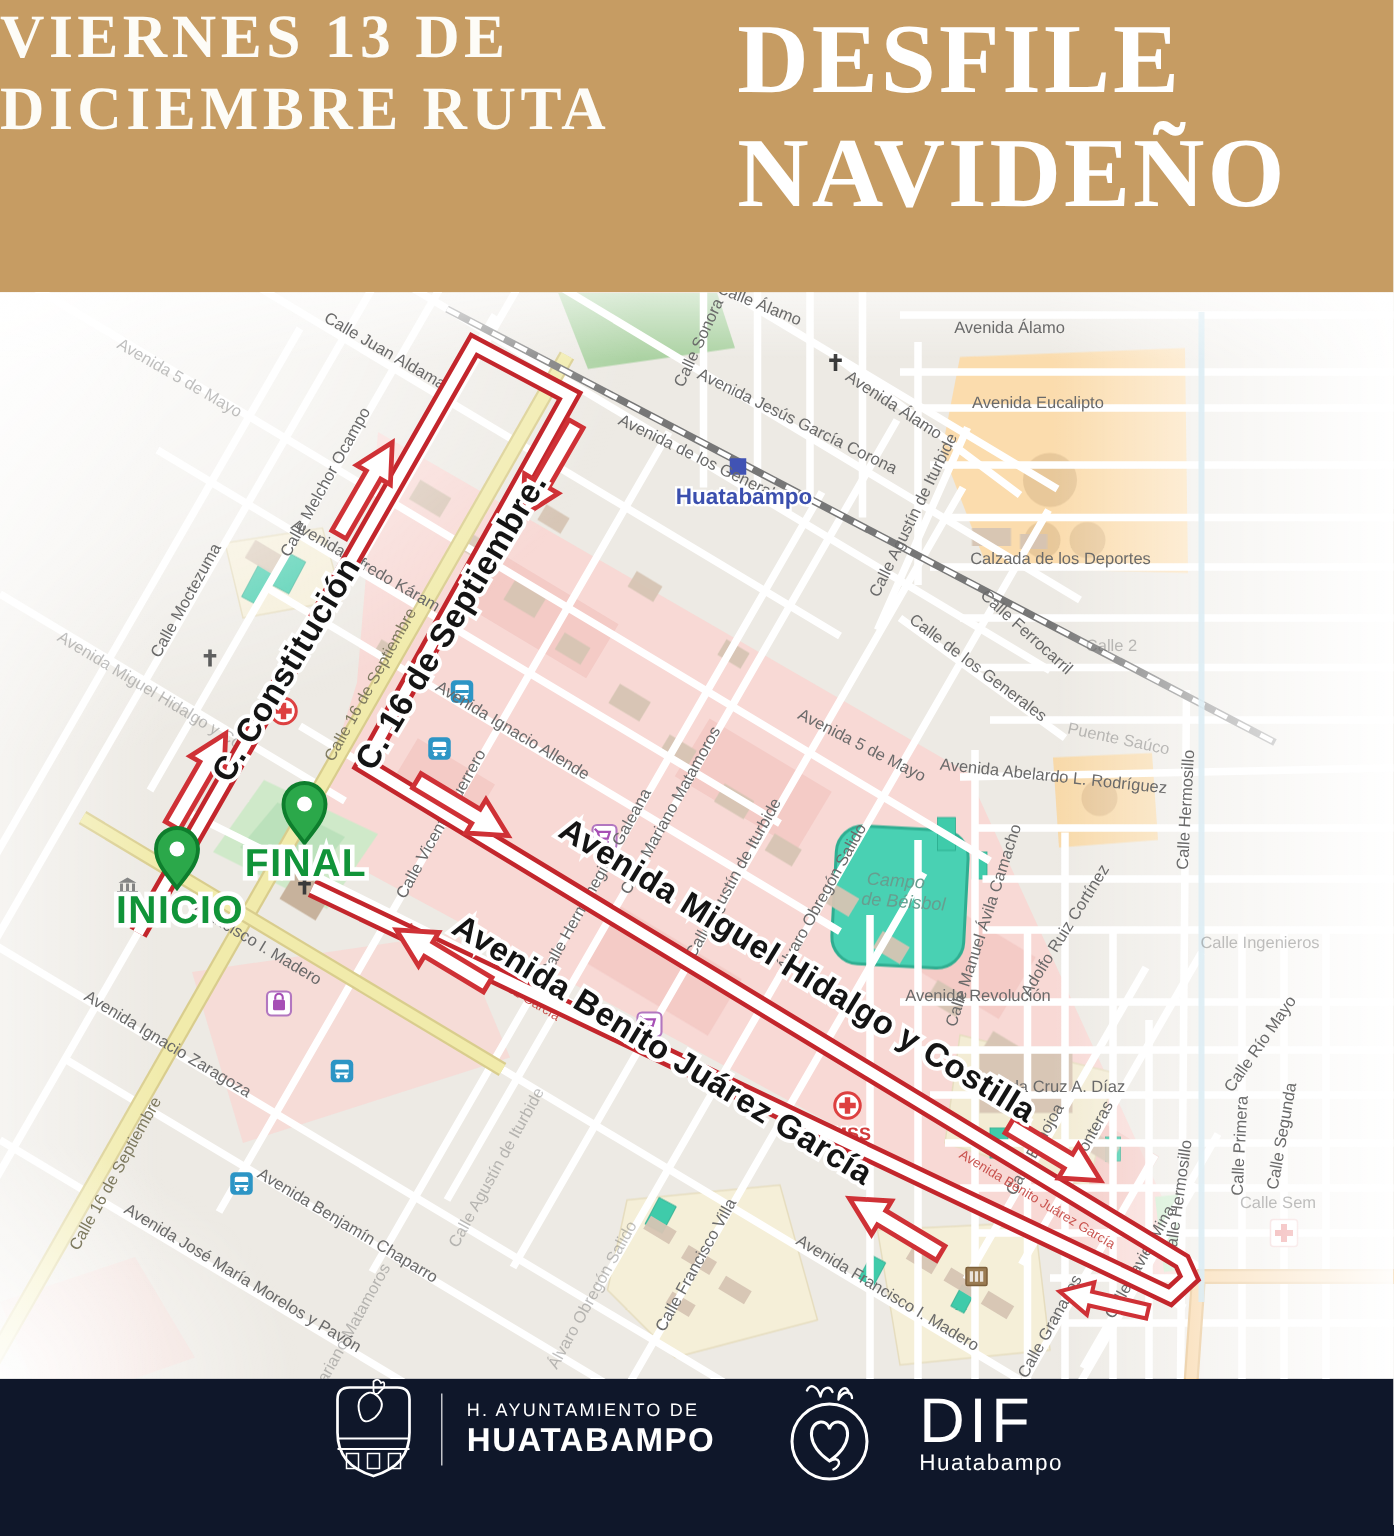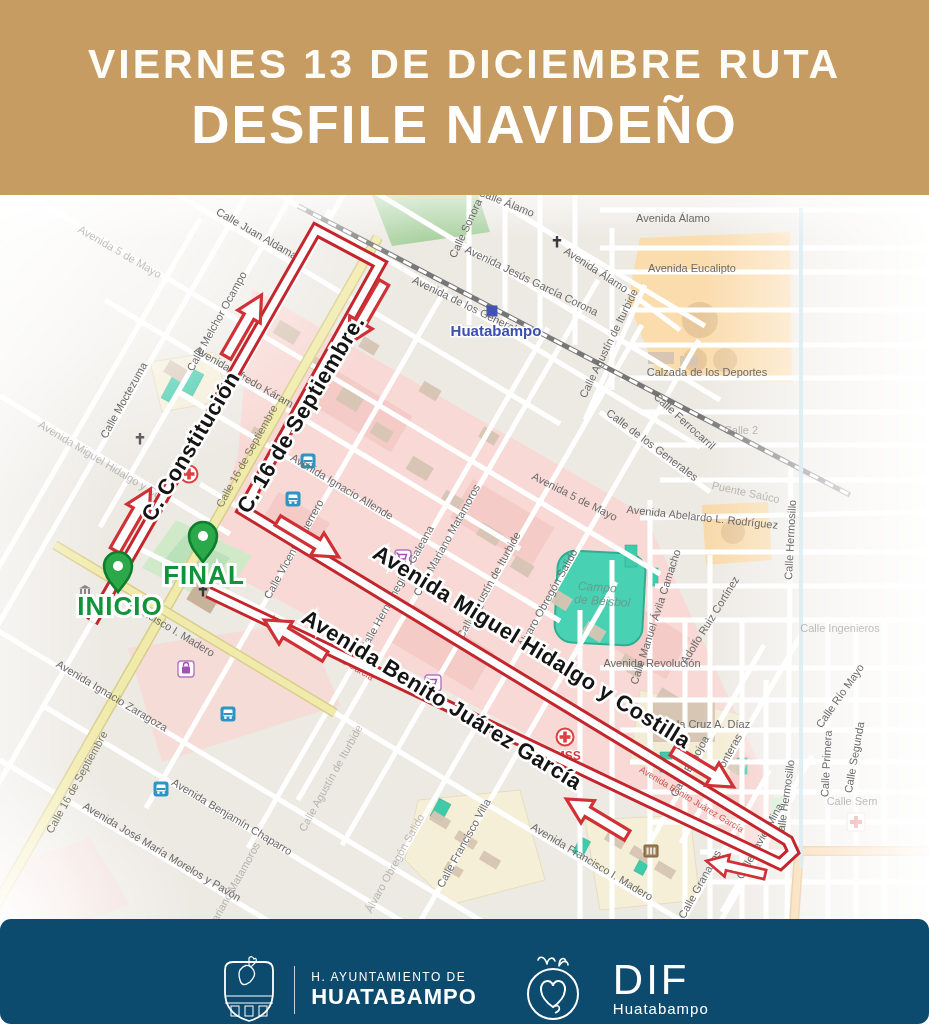--- a/index.html
+++ b/index.html
@@ -1,36 +1,36 @@
 <!DOCTYPE html>
 <html><head>
 <meta charset="utf-8">
 <style>
   html,body{margin:0;padding:0;}
   body{width:929px;height:1024px;overflow:hidden;background:#fff;font-family:"Liberation Sans",sans-serif;}
-  .header{height:195px;background:#c69c63;display:flex;flex-direction:column;align-items:center;justify-content:center;gap:4px;}
+  .header{height:195px;background:#c69c63;display:flex;justify-content:center;gap:4px;font-family:Liberation Serif, serif;}
   .header .line1{color:#fdfcf7;font-size:41px;font-weight:bold;letter-spacing:3px;}
-  .header .line2{color:#ffffff;font-size:53px;font-weight:bold;letter-spacing:2px;margin-top:2px;}
+  .header .line2{color:#ffffff;font-size:66px;font-weight:bold;letter-spacing:2px;margin-top:2px;}
   .map{width:929px;height:724px;position:relative;background:#edeae4;}
   .map svg{display:block;}
   
   text{font-family:"Liberation Sans",sans-serif;}
   .sl{font-size:11px;fill:#6a6a6a;text-anchor:middle;}
   .faint{opacity:.42;}
   .yr{fill:#7e7a5f;}
   .town{font-size:15px;font-weight:bold;fill:#3b4fae;text-anchor:middle;paint-order:stroke;stroke:#fff;stroke-width:3px;}
   .imss{font-size:12px;font-weight:bold;fill:#d23c3c;text-anchor:middle;paint-order:stroke;stroke:#fff;stroke-width:2.5px;}
   .campo{font-size:12px;font-style:italic;fill:#679e8f;text-anchor:middle;}
   .redroad{font-size:9px;fill:#c03a35;opacity:.85;text-anchor:middle;}
   .rlabel{font-size:22px;font-weight:bold;fill:#141414;text-anchor:middle;paint-order:stroke;stroke:#fff;stroke-width:5px;letter-spacing:.5px;}
   .pinlabel{font-size:26px;font-weight:bold;fill:#119439;text-anchor:middle;paint-order:stroke;stroke:#fff;stroke-width:6px;letter-spacing:1px;}
   .rc{fill:none;stroke:#c3262c;stroke-width:13;stroke-linejoin:miter;stroke-miterlimit:8;}
   .ri{fill:none;stroke:#ffffff;stroke-width:7;stroke-linejoin:miter;stroke-miterlimit:8;}
   .arw{fill:#ffffff;stroke:#cf3136;stroke-width:3.2;stroke-linejoin:miter;}
-  .footer{height:105px;background:#0c4a6e;display:flex;align-items:flex-end;justify-content:center;gap:26px;border-radius:11px;}
+  .footer{height:105px;background:#0f172a;display:flex;align-items:flex-start;justify-content:center;gap:26px;}
   .crest-block{display:flex;align-items:center;gap:16px;}
   .crest-divider{width:1px;height:48px;background:rgba(255,255,255,.75);}
   .ayto-text .t1{color:#fff;font-size:12px;letter-spacing:1.5px;}
   .ayto-text .t2{color:#fff;font-size:22px;font-weight:bold;letter-spacing:1px;}
   .dif-block{display:flex;align-items:center;gap:28px;margin-left:18px;}
   .dif-text .d1{color:#fff;font-size:42px;font-weight:normal;letter-spacing:3px;line-height:40px;}
   .dif-text .d2{color:#fff;font-size:15px;letter-spacing:1px;text-align:right;}
 </style>
 </head>
 <body>

